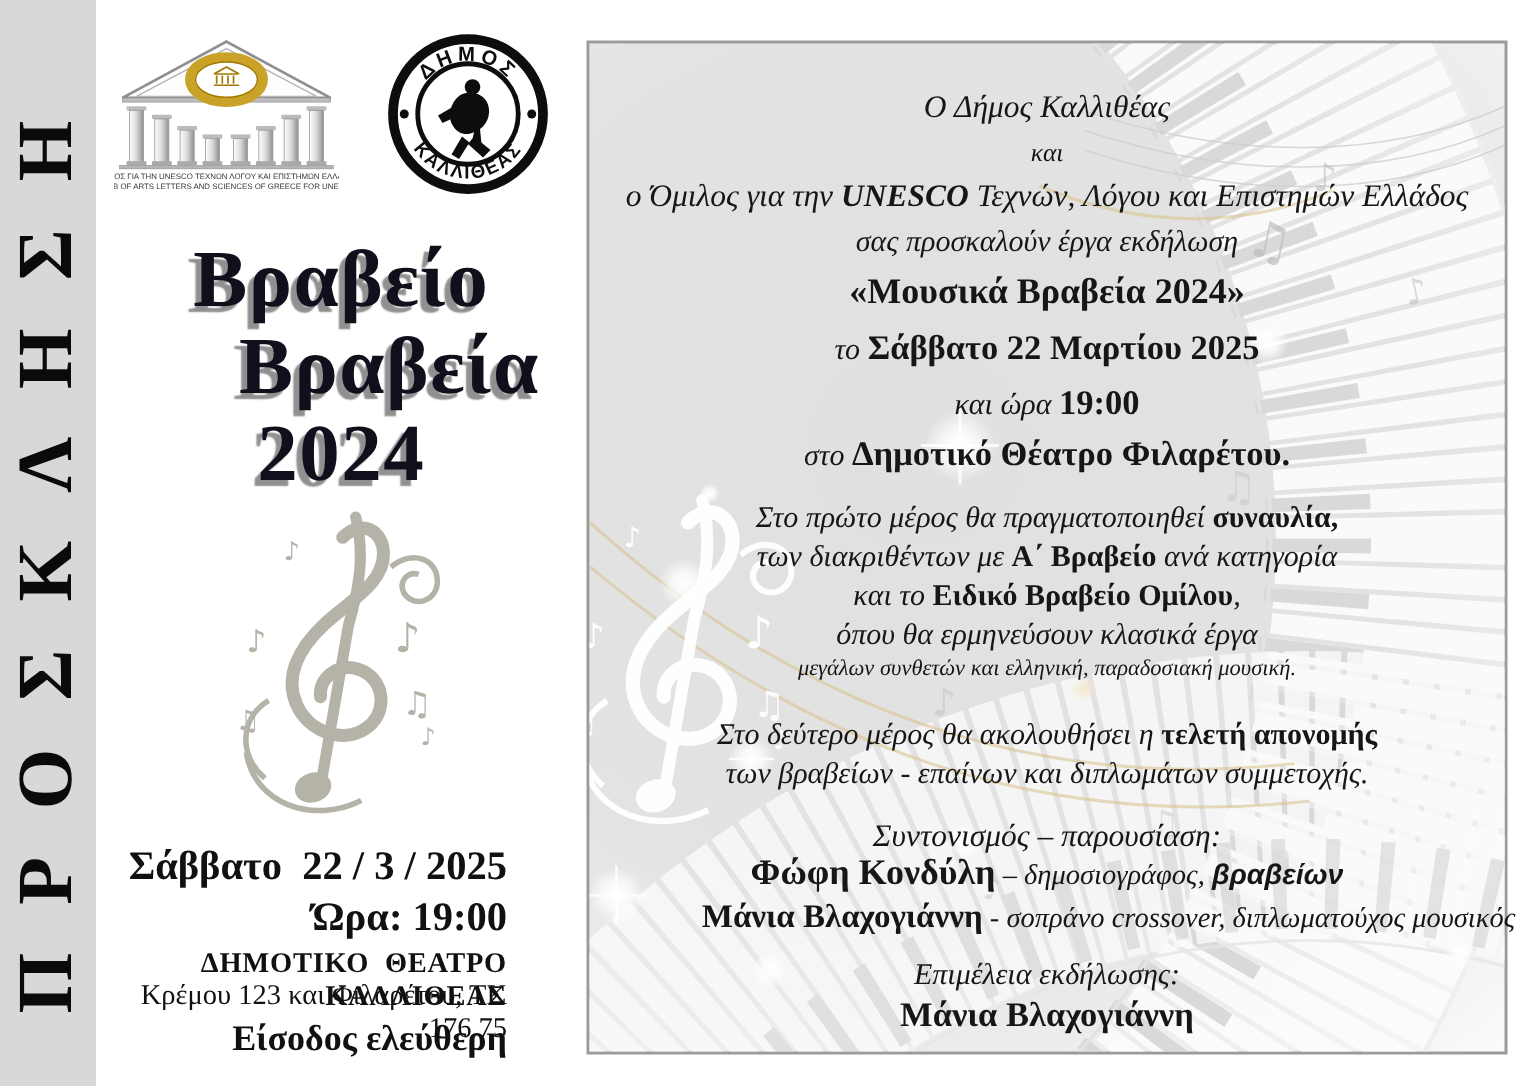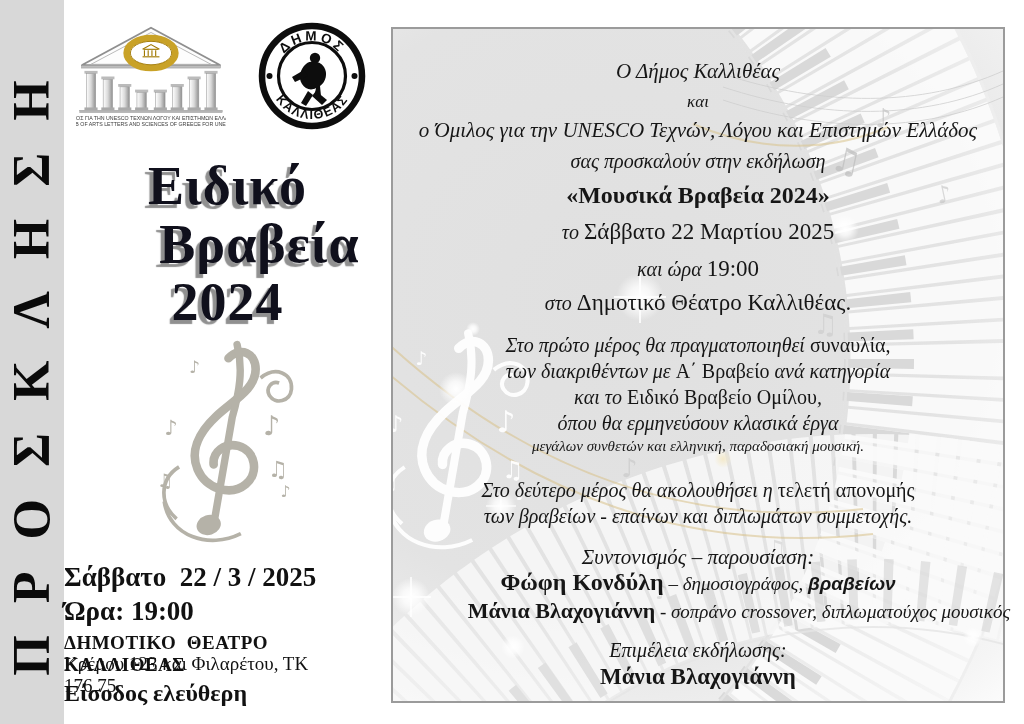--- a/index.html
+++ b/index.html
@@ -17,35 +17,35 @@
   .logo-unesco{position:absolute;left:12px;top:24px;width:150px;height:105px;}
   .logo-kallithea{position:absolute;left:194px;top:22px;width:108px;height:108px;}
 
   .title-line{position:absolute;left:0;width:327px;text-align:center;font-weight:700;
               font-size:54px;line-height:56px;color:#10101c;letter-spacing:1px;
               text-shadow:-4px 4px 1px #909090;}
   .t1{top:158px;} .t2{top:216px;margin-left:32px;} .t3{top:274px;}
 
   .clef-art{position:absolute;left:86px;top:336px;width:152px;height:210px;color:#b5b2a8;}
 
-  .dline{position:absolute;left:0;width:274px;text-align:left;white-space:pre-wrap;}
+  .dline{position:absolute;left:0;width:274px;text-align:right;white-space:pre-wrap;}
   .d-date {top:562px;font-size:27px;font-weight:700;}
   .d-time {top:596px;font-size:27px;font-weight:700;}
   .d-venue{top:632px;font-size:19px;font-weight:700;letter-spacing:.5px;}
   .d-addr {top:653px;font-size:19px;}
   .d-entry{top:680px;font-size:24px;font-weight:700;}
 
   
   .panel{position:absolute;left:391px;top:27px;width:614px;height:676px;box-sizing:border-box;
          border:2px solid #9b9b9b;
          background:radial-gradient(620px 560px at 36% 40%, #e0e0e0 0%, #e3e3e3 55%, #f5f5f5 88%, #ffffff 100%);}
   .panel-bg{position:absolute;left:0;top:0;width:610px;height:672px;pointer-events:none;}
 
   .pl{position:absolute;left:0;width:610px;text-align:center;font-style:italic;color:#161616;}
-  .b{font-style:normal;font-weight:400;}
+  .b{font-style:normal;font-weight:700;}
   .bi-sans{font-family:"Liberation Sans",sans-serif;font-weight:700;font-style:italic;}
 
   .l-host1 {top:30px; font-size:21px;}
   .l-and   {top:63px; font-size:17px;}
   .l-host2 {top:89px; font-size:21px;}
   .l-call  {top:121px;font-size:20px;}
   .l-etitle{top:153px;font-size:24px;font-style:normal;font-weight:700;}
   .l-when  {top:190px;font-size:20px;} .l-when  .b{font-size:23px;}
   .l-hour  {top:227px;font-size:20px;} .l-hour  .b{font-size:23px;}
   .l-where {top:261px;font-size:20px;} .l-where .b{font-size:23px;}
@@ -172,21 +172,21 @@
       <circle cx="96.5" cy="54" r="3" fill="#0d0d0d"></circle>
       <g fill="#0d0d0d">
         <circle cx="57" cy="36" r="5.2"></circle>
         <path d="M48 42 C42 47 40 56 44 62 C47 67 53 69 58 66 L56 76 L63 74 L62 64 C68 60 70 51 66 45 C62 39 53 38 48 42 Z"></path>
         <path d="M46 48 L34 55 L37 60 L50 54 Z"></path>
         <path d="M58 69 L69 78 L64 83 L54 74 Z"></path>
         <path d="M50 69 L43 81 L48 84 L55 73 Z"></path>
       </g>
     </svg>
 
-    <div class="title-line t1">Ειδικό</div>
+    <div class="title-line t1">Βραβείο</div>
     <div class="title-line t2">Βραβεία</div>
     <div class="title-line t3">2024</div>
 
     <svg class="clef-art" viewBox="0 0 120 170">
       <use href="#clef-sym"></use>
     </svg>
 
     <div class="dline d-date">Σάββατο  22 / 3 / 2025</div>
     <div class="dline d-time">Ώρα: 19:00</div>
     <div class="dline d-venue">ΔΗΜΟΤΙΚΟ  ΘΕΑΤΡΟ  ΚΑΛΛΙΘΕΑΣ</div>
@@ -250,25 +250,25 @@
         <circle cx="120" cy="618" r="12" fill="url(#spark)"></circle>
         <circle cx="580" cy="608" r="10" fill="url(#spark)"></circle>
         <circle cx="330" cy="430" r="9" fill="url(#sparkgold)"></circle>
         <circle cx="80" cy="300" r="7" fill="url(#spark)"></circle>
       </g>
     </svg>
 
     <div class="pl l-host1">Ο Δήμος Καλλιθέας</div>
     <div class="pl l-and">και</div>
     <div class="pl l-host2"><span>ο Όμιλος για την </span><span class="b" style="font-style:italic">UNESCO</span><span> Τεχνών, Λόγου και Επιστημών Ελλάδος</span></div>
-    <div class="pl l-call">σας προσκαλούν στην εκδήλωση</div>
+    <div class="pl l-call">σας προσκαλούν έργα εκδήλωση</div>
     <div class="pl l-etitle">«Μουσικά Βραβεία 2024»</div>
     <div class="pl l-when"><span>το </span><span class="b">Σάββατο 22 Μαρτίου 2025</span></div>
     <div class="pl l-hour"><span>και ώρα </span><span class="b">19:00</span></div>
-    <div class="pl l-where"><span>στο </span><span class="b">Δημοτικό Θέατρο Καλλιθέας</span><span class="b">.</span></div>
+    <div class="pl l-where"><span>στο </span><span class="b">Δημοτικό Θέατρο Φιλαρέτου</span><span class="b">.</span></div>
 
     <div class="pl l-p1a"><span>Στο πρώτο μέρος θα πραγματοποιηθεί </span><span class="b">συναυλία,</span></div>
     <div class="pl l-p1b"><span>των διακριθέντων με </span><span class="b">Α΄ Βραβείο</span><span> ανά κατηγορία</span></div>
     <div class="pl l-p1c"><span>και το </span><span class="b">Ειδικό Βραβείο Ομίλου</span><span>,</span></div>
     <div class="pl l-p1d">όπου θα ερμηνεύσουν κλασικά έργα</div>
     <div class="pl l-p1e">μεγάλων συνθετών και ελληνική, παραδοσιακή μουσική.</div>
 
     <div class="pl l-p2a"><span>Στο δεύτερο μέρος θα ακολουθήσει η </span><span class="b">τελετή απονομής</span></div>
     <div class="pl l-p2b">των βραβείων - επαίνων και διπλωμάτων συμμετοχής.</div>
 

